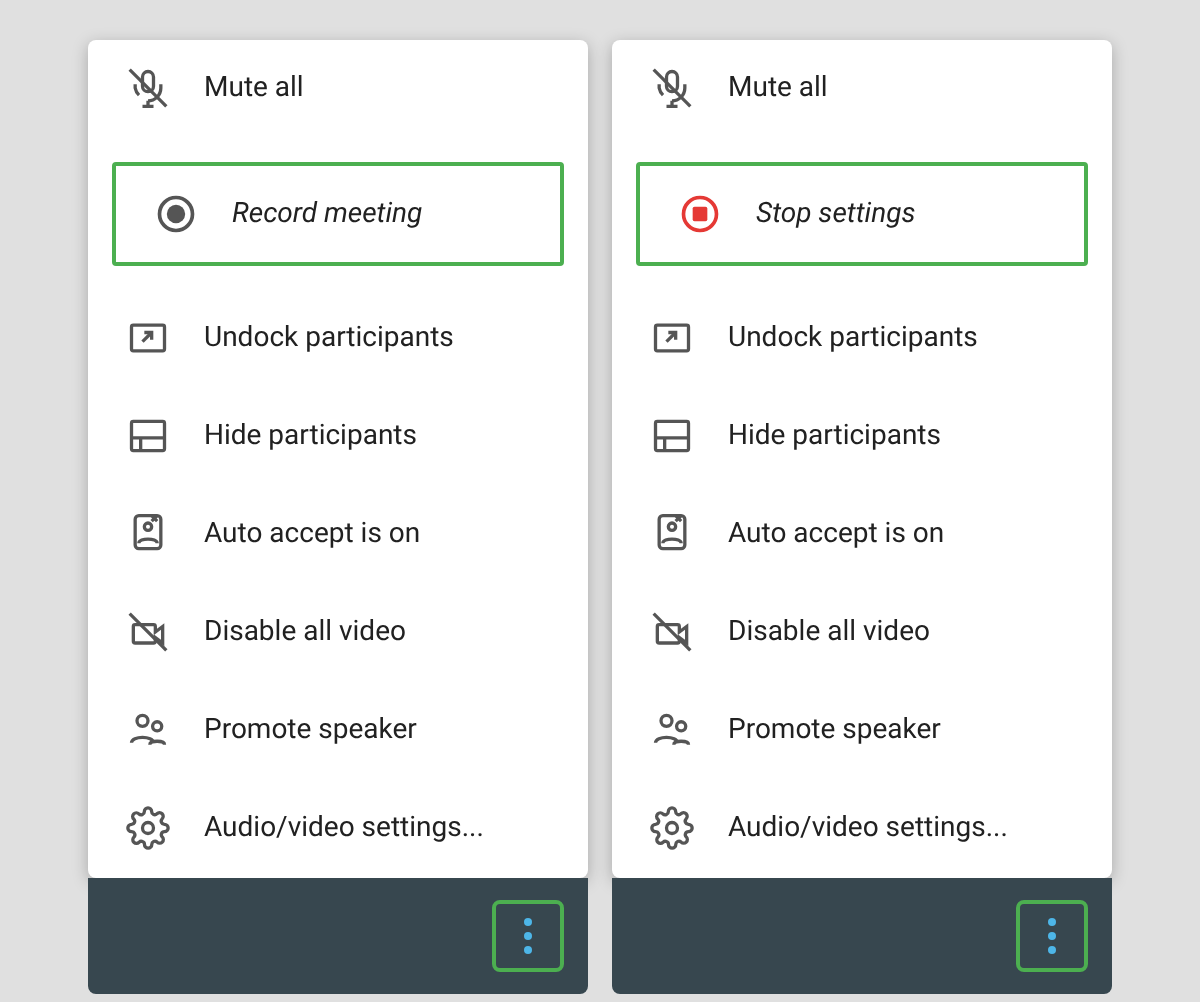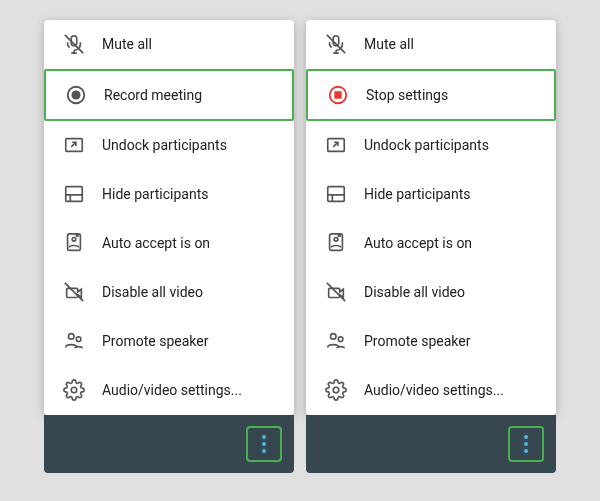--- a/index.html
+++ b/index.html
@@ -32,22 +32,23 @@
     .menu-item {
       display: flex;
       align-items: center;
       padding: 10px 16px;
       cursor: pointer;
       min-height: 48px;
       border-bottom: 1px solid transparent;
     }
     .menu-item.highlighted {
       border: 2.5px solid #4caf50;
-      margin: 0;
+      margin: 12px;
       border-radius: 2px;
+      font-style: italic;
     }
     .menu-item-icon {
       width: 28px;
       height: 28px;
       display: flex;
       align-items: center;
       justify-content: center;
       margin-right: 14px;
       flex-shrink: 0;
     }

